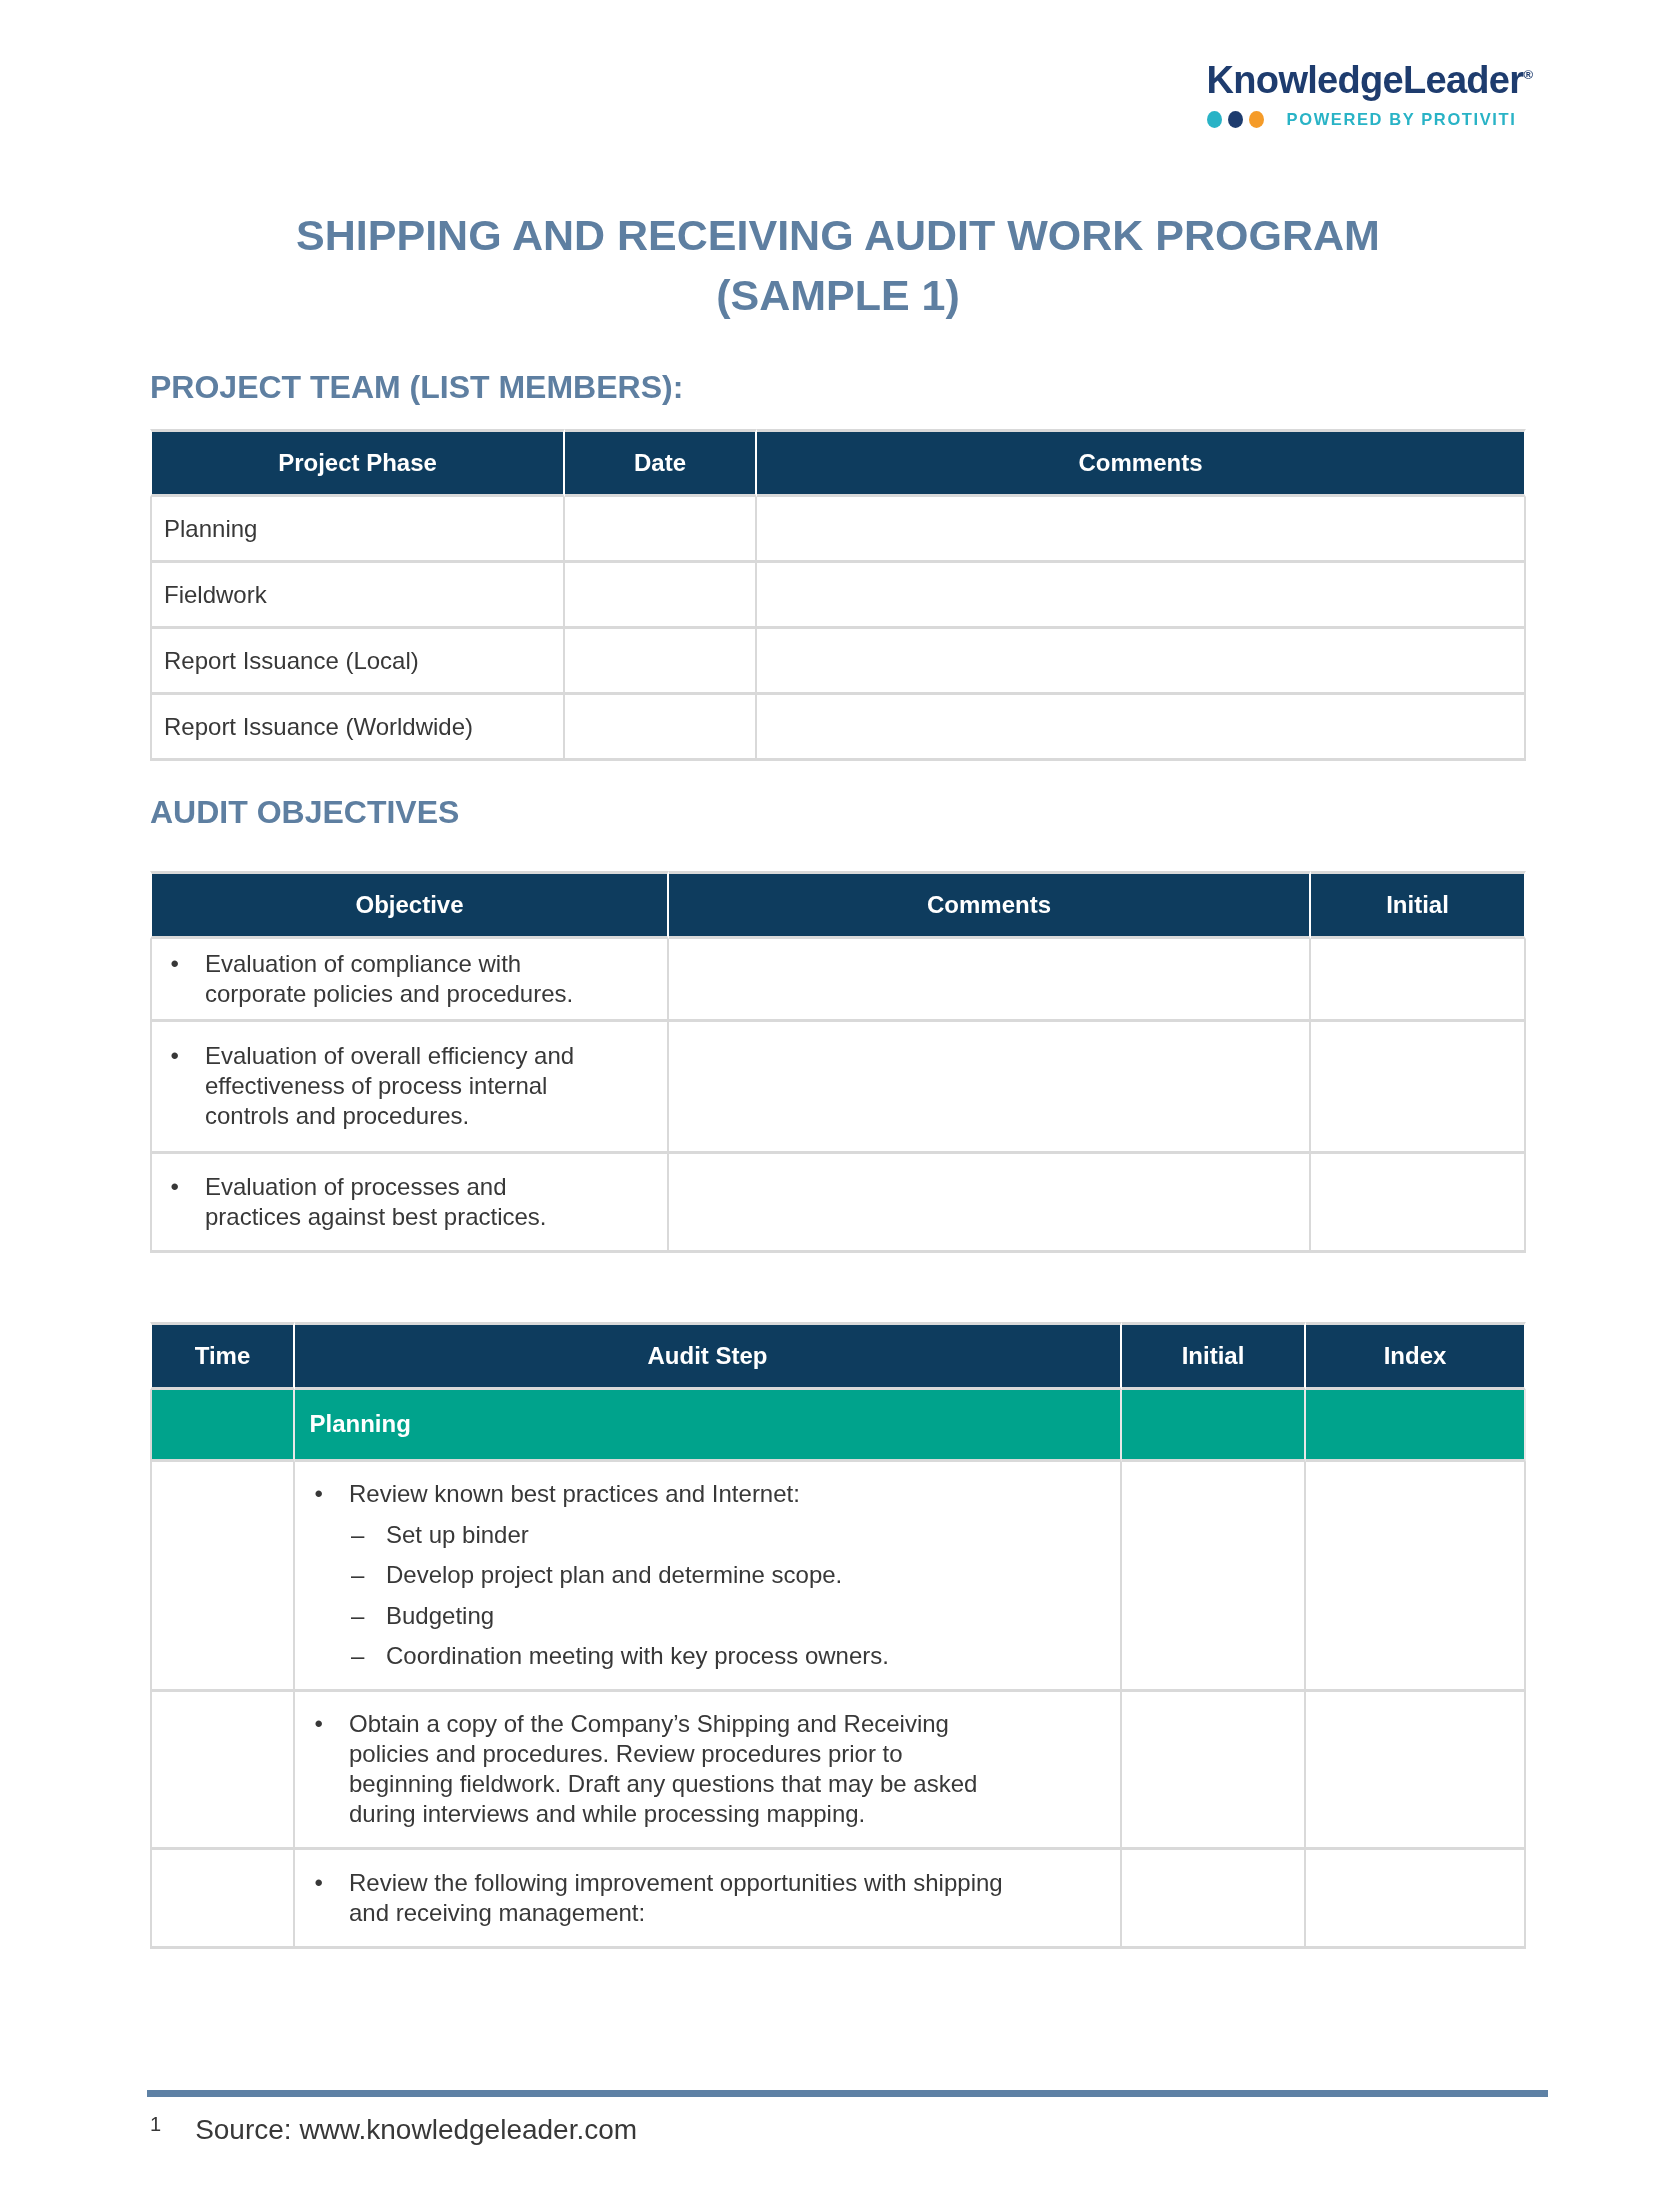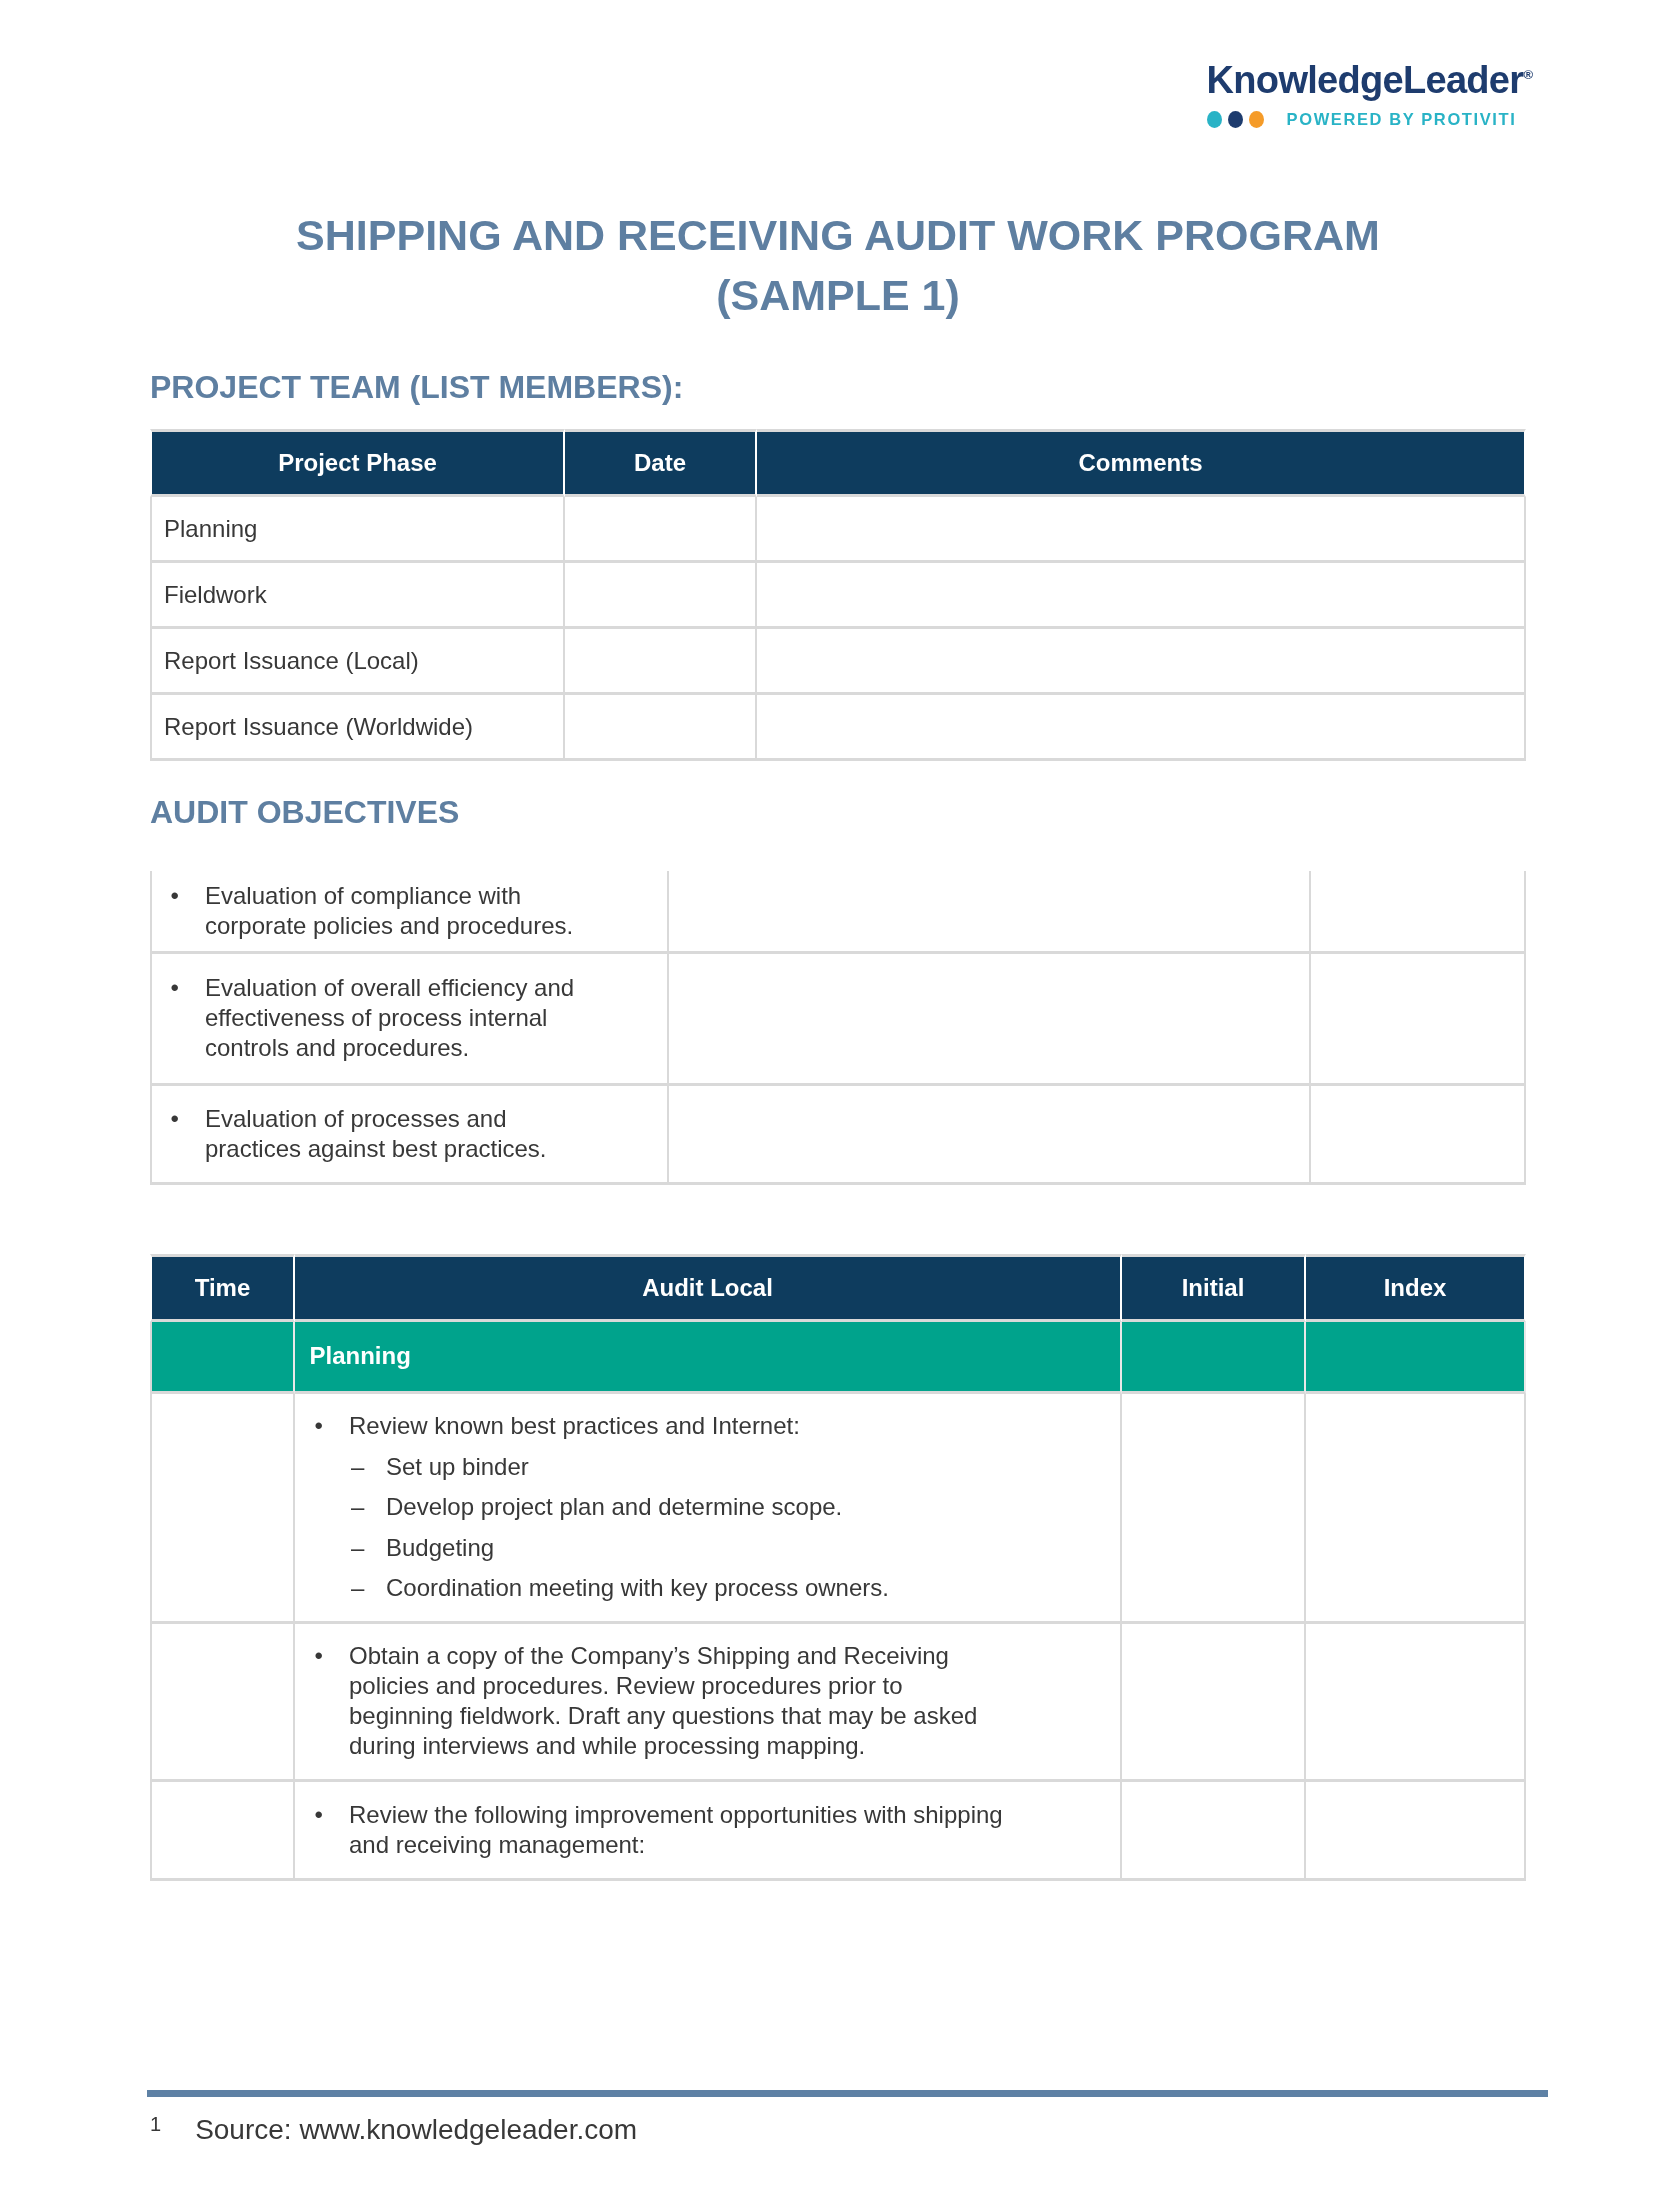--- a/index.html
+++ b/index.html
@@ -163,20 +163,25 @@
 
   <h2 class="section-heading h-objectives">AUDIT OBJECTIVES</h2>
 
   <table class="tbl2">
     <colgroup>
         <col style="width:519px">
         <col style="width:642px">
         <col style="width:215px">
       </colgroup>
     <tbody>
+        <tr>
+      <th>Objective</th>
+      <th>Comments</th>
+      <th>Initial</th>
+    </tr>
     <tr class="r1">
       <td class="obj-cell">
         <p class="b1">Evaluation of compliance with corporate policies and procedures.</p>
       </td>
       <td></td>
       <td></td>
     </tr>
     <tr class="r2">
       <td class="obj-cell">
         <p class="b1">Evaluation of overall efficiency and effectiveness of process internal controls and procedures.</p>
@@ -197,21 +202,21 @@
   <table class="tbl3">
     <colgroup>
         <col style="width:145px">
         <col style="width:827px">
         <col style="width:184px">
         <col style="width:220px">
       </colgroup>
     <tbody>
         <tr>
       <th>Time</th>
-      <th>Audit Local</th>
+      <th>Audit Step</th>
       <th>Initial</th>
       <th>Index</th>
     </tr>
     <tr class="teal">
       <td></td>
       <td class="sec-label">Planning</td>
       <td></td>
       <td></td>
     </tr>
     <tr class="sr1">

